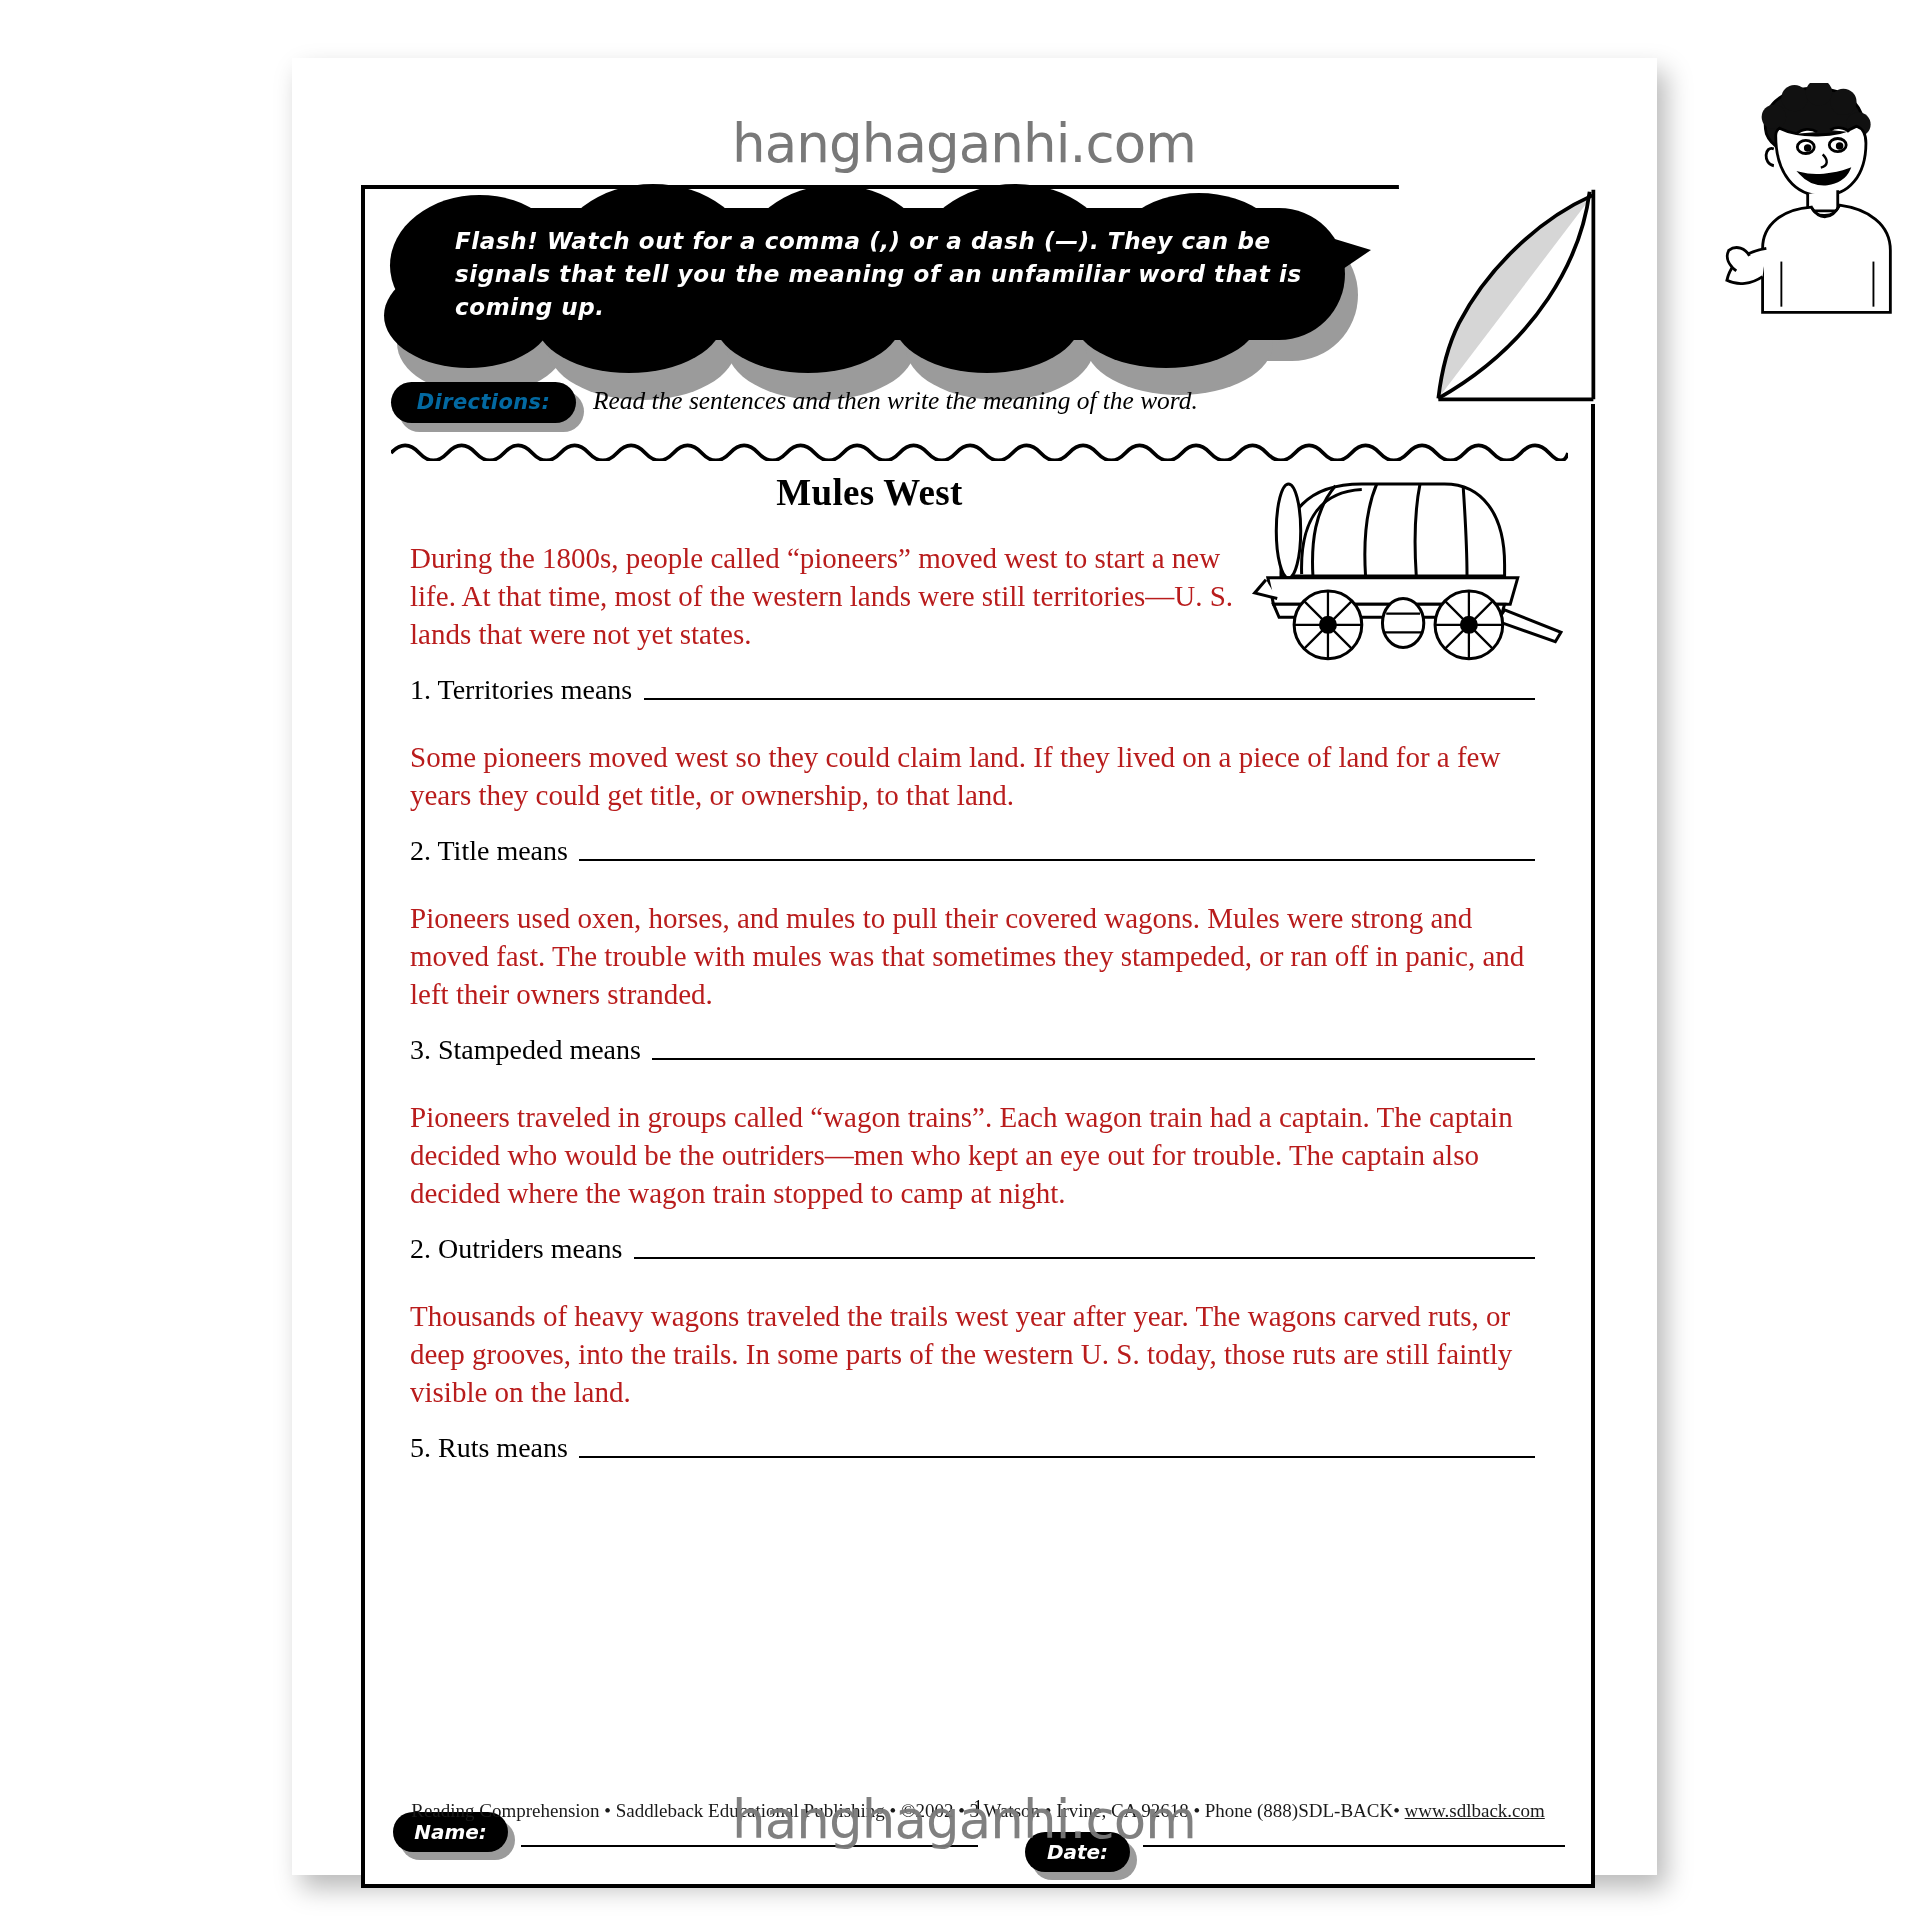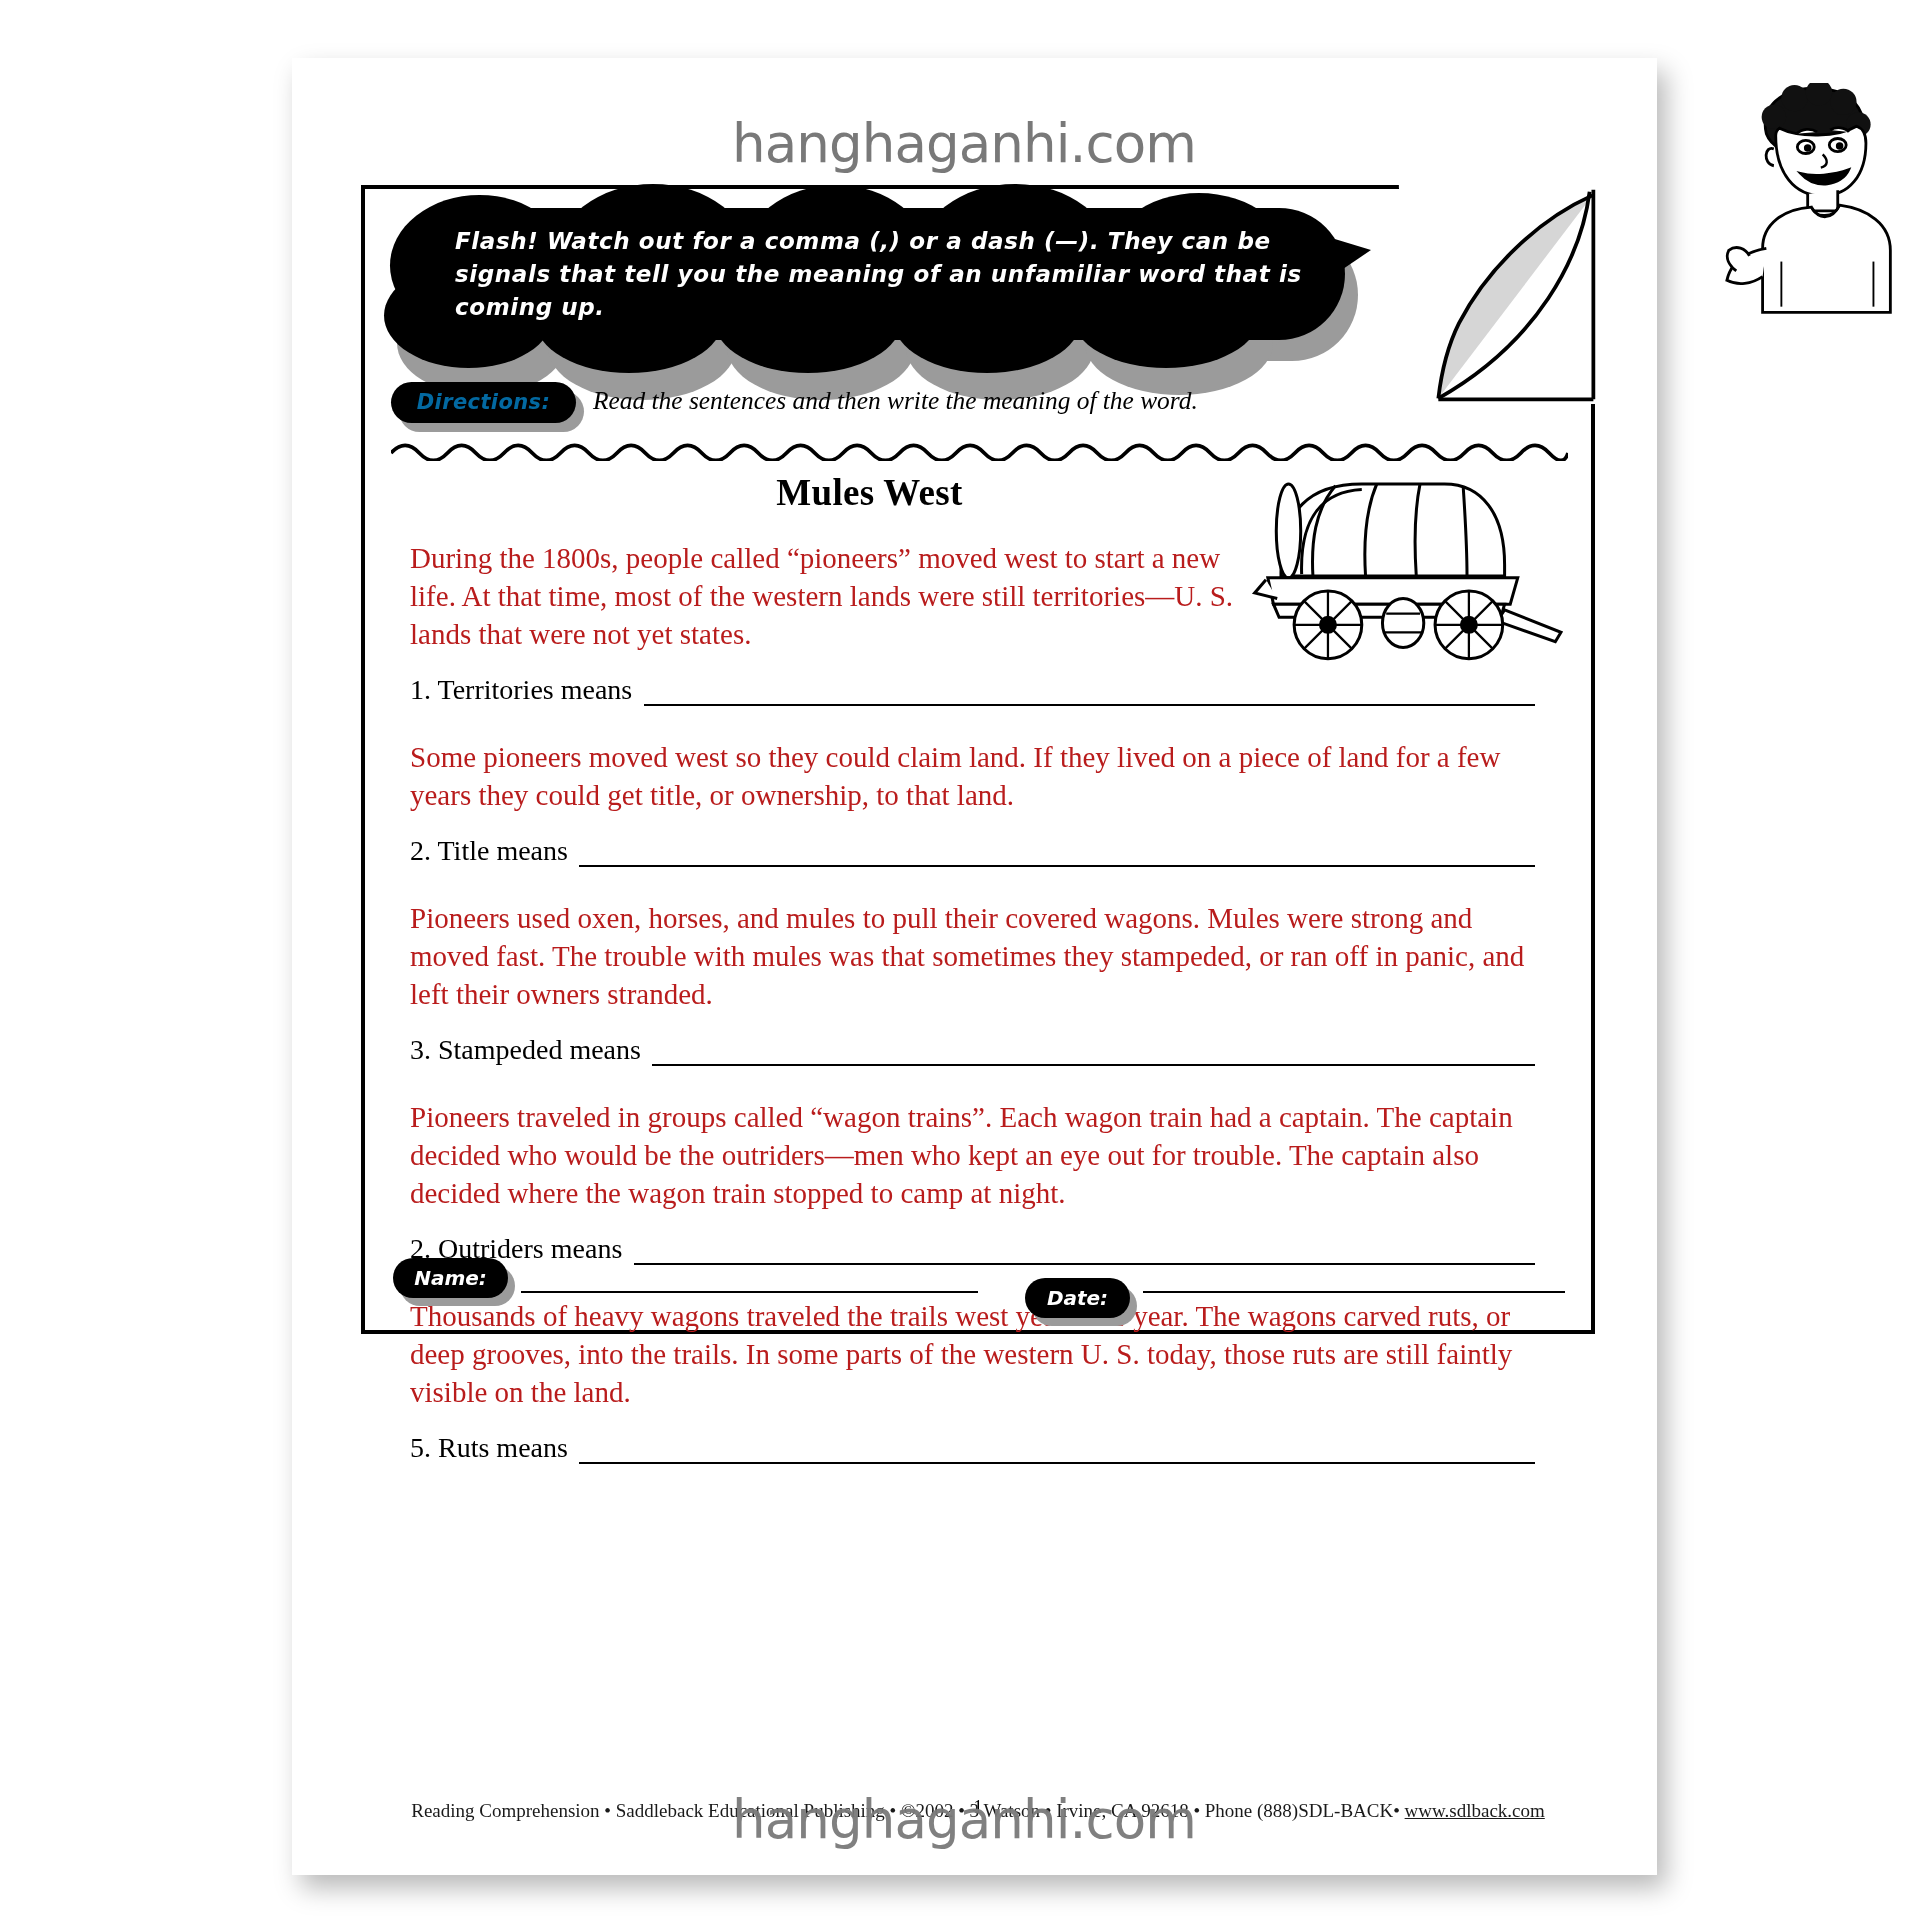--- a/index.html
+++ b/index.html
@@ -57,21 +57,21 @@
     opacity: .95;
     z-index: 40;
   }
 
   
   .frame {
     position: absolute;
     left: 361px;
     top: 185px;
     width: 1234px;
-    height: 1149px;
+    height: 1703px;
     border: 4.7px solid #000;
     box-sizing: border-box;
     background: #fff;
   }
   
   .frame-notch {
     position: absolute;
     right: -5.6px;
     top: -7.5px;
     width: 198px;
@@ -221,21 +221,21 @@
     font-size: 29px;
     line-height: 38px;
     color: #b91c1c;
     margin: 0 56px 0 45px;
   }
   .para.with-wagon {
     margin-right: 348px;
   }
   .qline {
     display: flex;
-    align-items: flex-end;
+    align-items: flex-start;
     margin: 21px 56px 0 45px;
     font-family: "Liberation Serif", serif;
     font-size: 28px;
   }
   .qline .qlabel { white-space: nowrap; }
   .qline .answer-rule {
     flex: 1 1 auto;
     border-bottom: 2.3px solid #000;
     height: 24.5px;
     margin-left: 11.3px;

